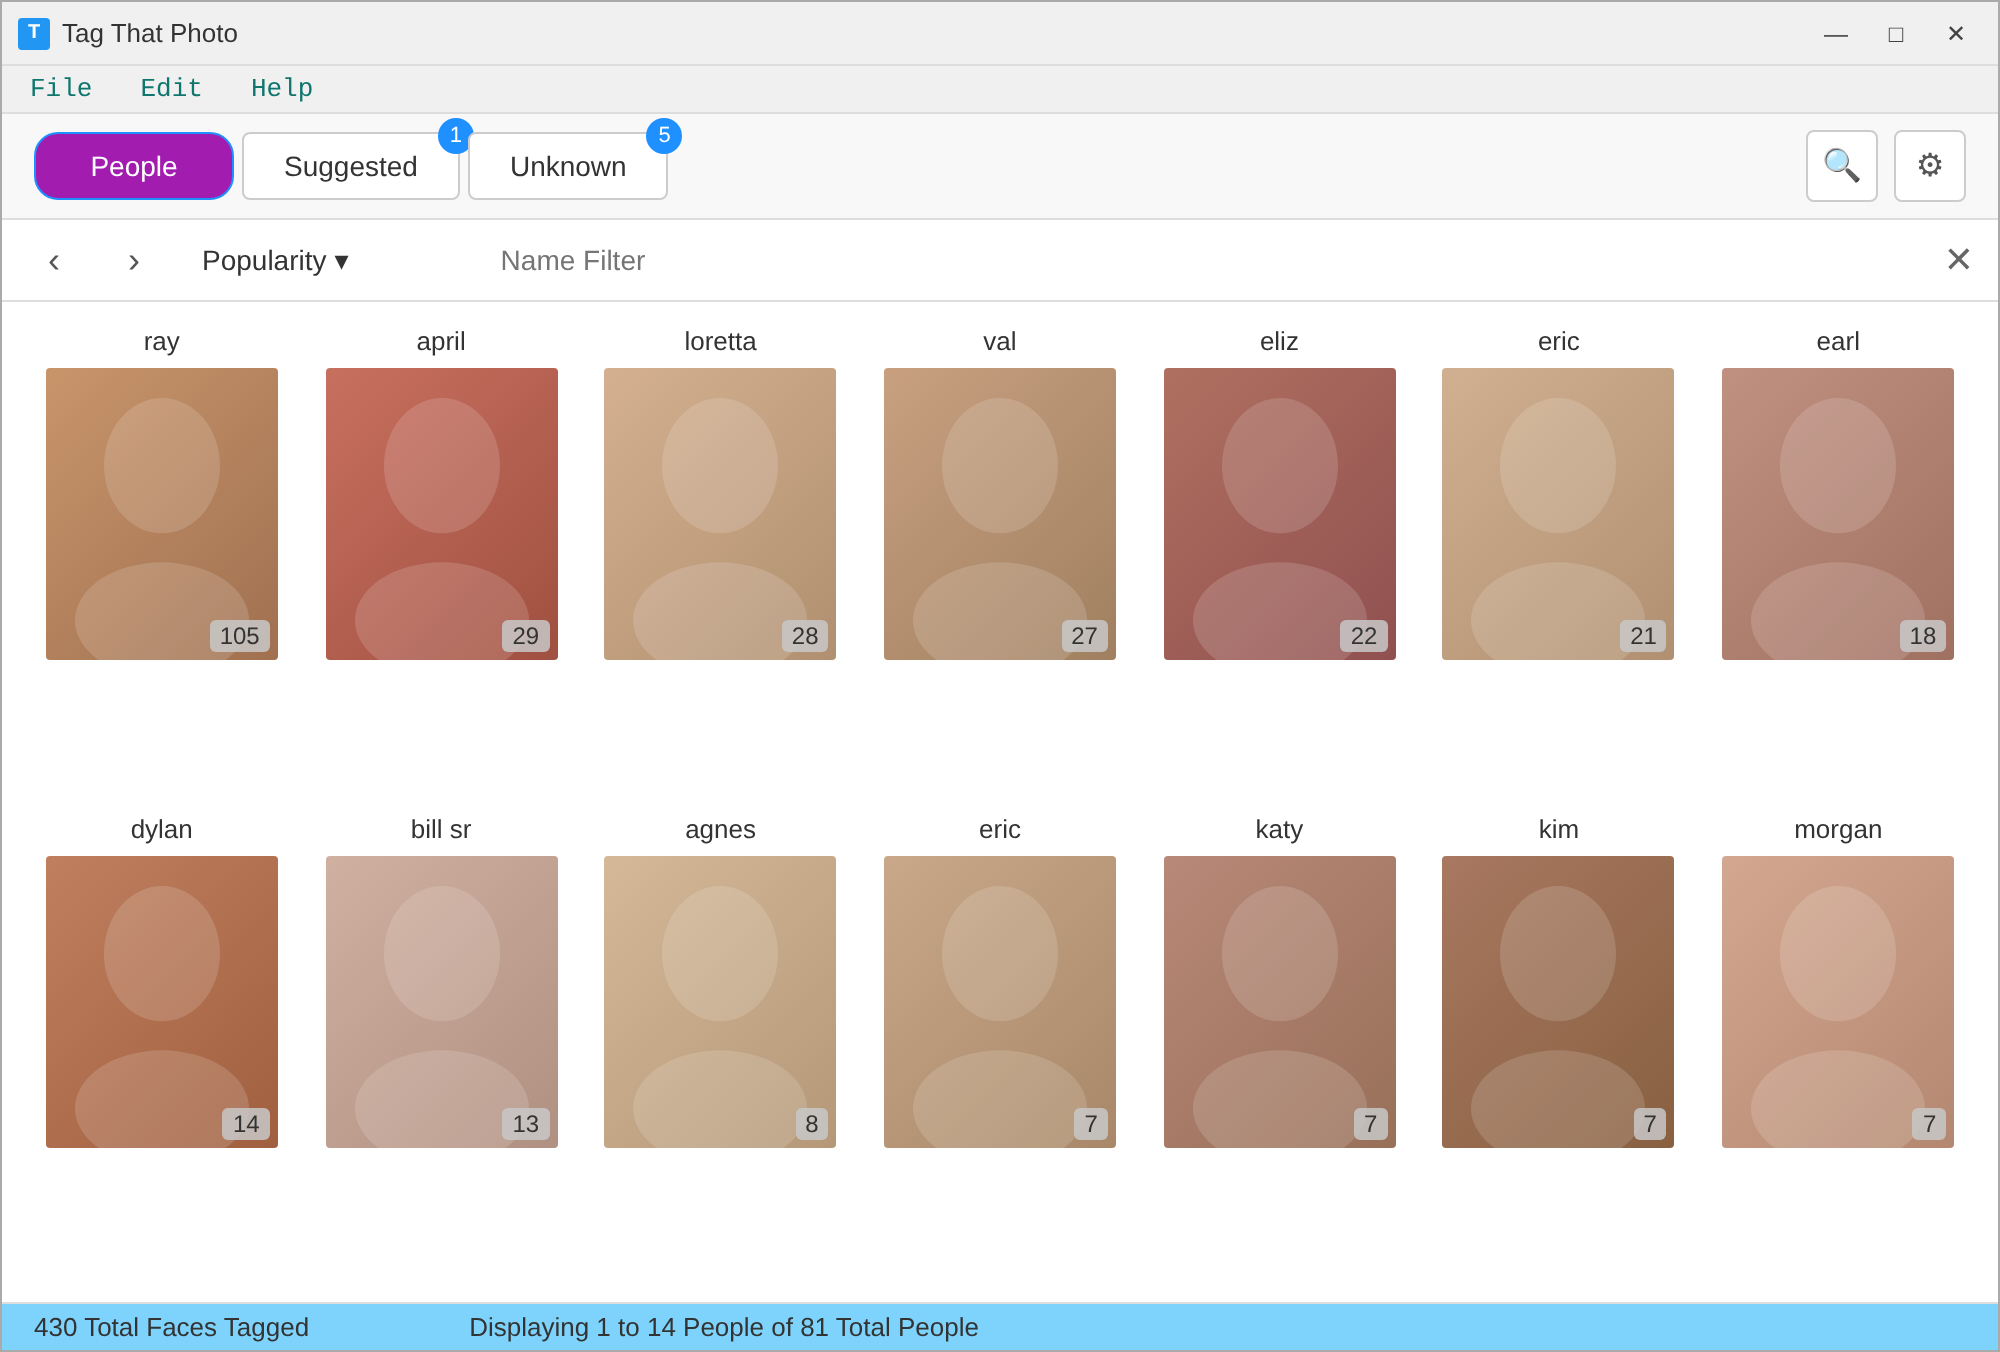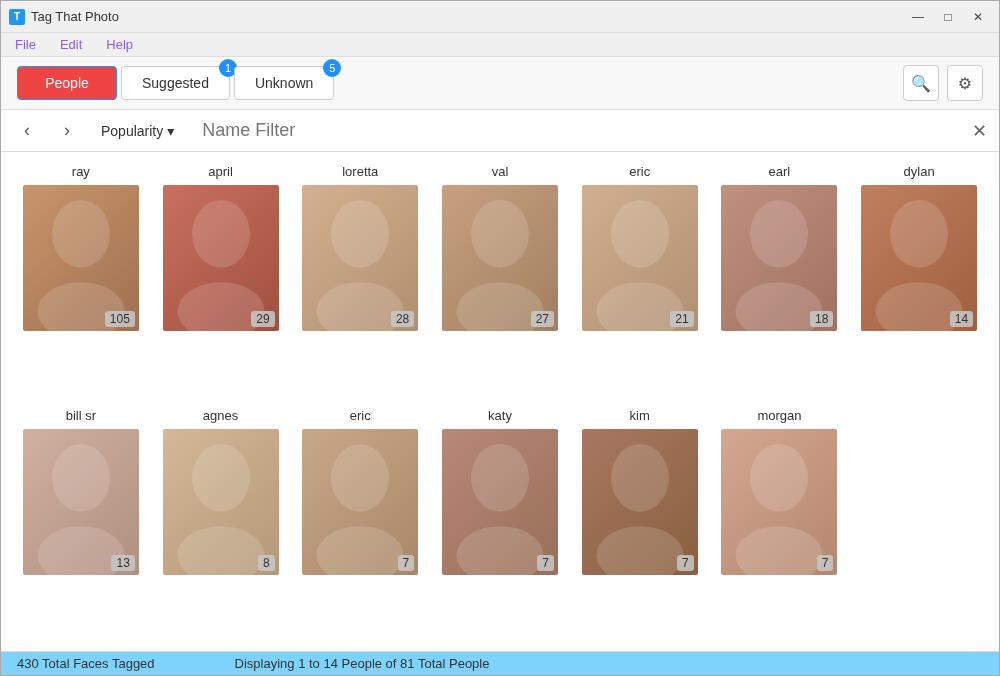--- a/index.html
+++ b/index.html
@@ -64,23 +64,24 @@
       background: #f0f0f0;
       display: flex;
       align-items: center;
       padding: 2px 8px;
       height: 24px;
       border-bottom: 1px solid #ddd;
       gap: 12px;
     }
     .menu-item {
       font-size: 13px;
-      color: #8b5cf6;
+      color: #0f766e;
       cursor: pointer;
       padding: 2px 6px;
+      font-family: Liberation Mono, monospace;
     }
 
     
     #top-nav {
       background: #f8f8f8;
       display: flex;
       align-items: center;
       justify-content: space-between;
       padding: 8px 16px;
       border-bottom: 1px solid #ddd;
@@ -95,23 +96,24 @@
       font-size: 14px;
       cursor: pointer;
       border: 1px solid #ccc;
       border-radius: 4px;
       background: white;
       color: #333;
       min-width: 100px;
       text-align: center;
     }
     .tab.active {
-      background: #ef4444;
+      background: #a21caf;
       color: white;
       border-color: #1e90ff;
+      border-radius: 12px;
     }
     .tab .badge {
       position: absolute;
       top: -8px;
       right: -8px;
       background: #1e90ff;
       color: white;
       border-radius: 50%;
       width: 18px;
       height: 18px;
@@ -169,23 +171,24 @@
       cursor: pointer;
       font-size: 14px;
       color: #333;
       padding: 4px 8px;
       border-radius: 3px;
     }
     #name-filter {
       flex: 1;
       border: none;
       outline: none;
-      font-size: 18px;
+      font-size: 14px;
       color: #b91c1c;
       padding: 4px 8px;
+      margin-left: 48px;
     }
     #close-filter {
       cursor: pointer;
       font-size: 18px;
       color: #666;
     }
 
     
     #people-grid {
       flex: 1;
@@ -348,20 +351,30 @@
       <div class="person-name">val</div>
       <div class="photo-wrapper">
         <div class="photo-placeholder face-val"><svg width="100%" height="100%" viewBox="0 0 120 150" style="opacity: 0.15;">
             <ellipse cx="60" cy="50" rx="30" ry="35" fill="white"></ellipse>
             <ellipse cx="60" cy="130" rx="45" ry="30" fill="white"></ellipse>
           </svg></div>
         <div class="photo-count">27</div>
       </div>
     </div>
     <div class="person-card">
+      <div class="person-name">eliz</div>
+      <div class="photo-wrapper">
+        <div class="photo-placeholder face-eliz"><svg width="100%" height="100%" viewBox="0 0 120 150" style="opacity: 0.15;">
+            <ellipse cx="60" cy="50" rx="30" ry="35" fill="white"></ellipse>
+            <ellipse cx="60" cy="130" rx="45" ry="30" fill="white"></ellipse>
+          </svg></div>
+        <div class="photo-count">22</div>
+      </div>
+    </div>
+    <div class="person-card">
       <div class="person-name">eric</div>
       <div class="photo-wrapper">
         <div class="photo-placeholder face-glyn"><svg width="100%" height="100%" viewBox="0 0 120 150" style="opacity: 0.15;">
             <ellipse cx="60" cy="50" rx="30" ry="35" fill="white"></ellipse>
             <ellipse cx="60" cy="130" rx="45" ry="30" fill="white"></ellipse>
           </svg></div>
         <div class="photo-count">21</div>
       </div>
     </div>
     <div class="person-card">

